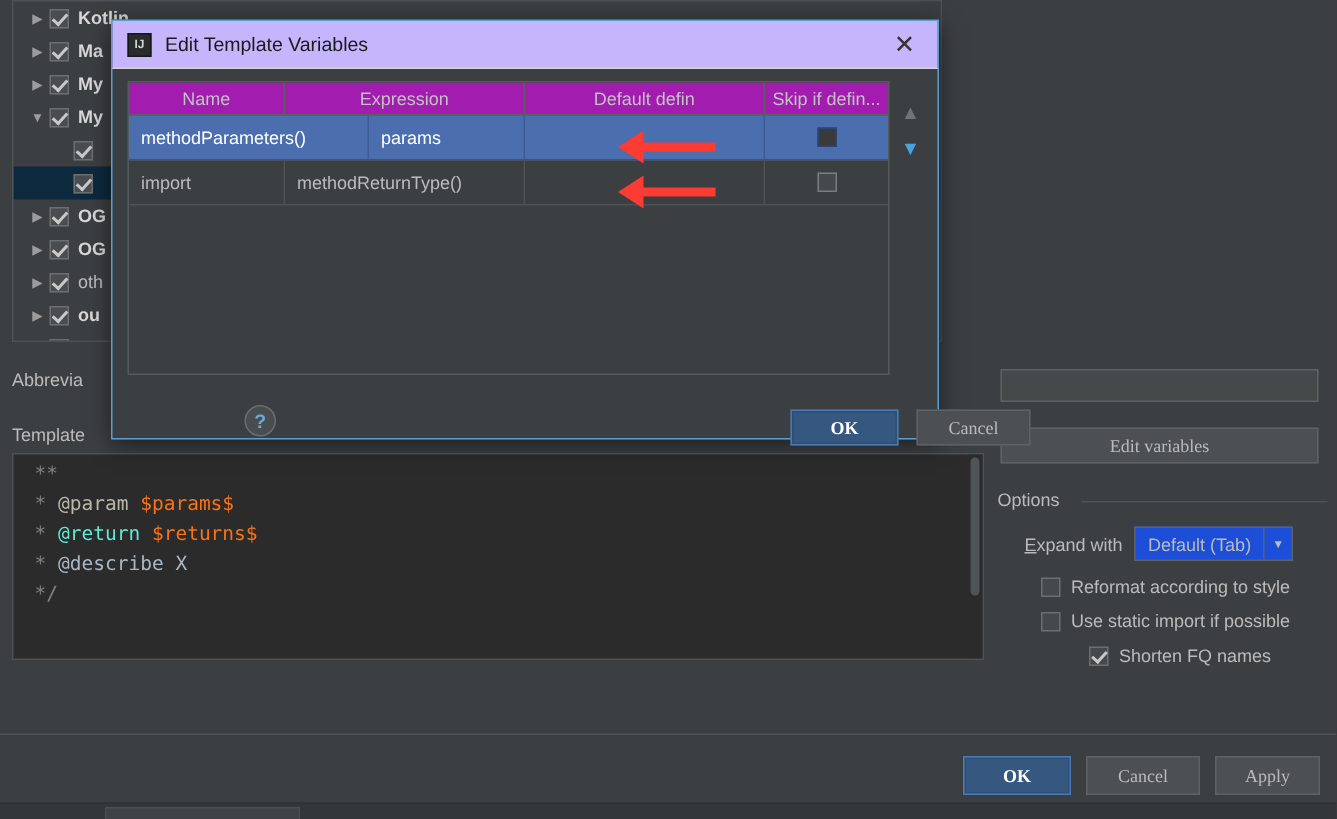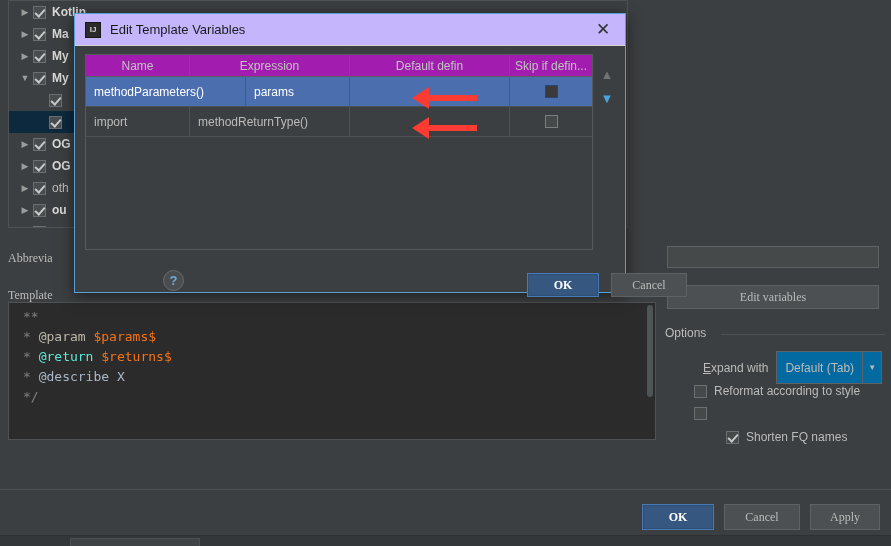--- a/index.html
+++ b/index.html
@@ -96,22 +96,21 @@
     background: #6e7173;
     border-radius: 4px;
   }
 
   
   .field-row {
     position: absolute;
     left: 8px;
     height: 24px;
     display: flex;
-    align-items: center;
-    font-family: Liberation Serif, serif;
+    align-items: flex-start;
   }
   .field-label { color: #bbbbbb; font-size: 12px; }
   .underline-1 { text-decoration: underline; }
   .txt-field {
     background: #45494a;
     border: 1px solid #5e6264;
     height: 22px;
     box-sizing: border-box;
     color: #bbbbbb;
     font-size: 12px;
@@ -225,23 +224,23 @@
     position: absolute;
     left: 3px; top: 0px;
     width: 4px; height: 8px;
     border: solid #c9c9c9;
     border-width: 0 2px 2px 0;
     transform: rotate(42deg);
   }
   .combo {
     display: inline-flex;
     align-items: stretch;
-    height: 33px;
+    height: 23px;
     border: 1px solid #5e6264;
-    background: #0369a1;
+    background: #1d4ed8;
     box-sizing: border-box;
   }
   .combo-value {
     padding: 0 8px;
     display: flex; align-items: center;
     font-size: 12px; color: #bbbbbb;
     white-space: nowrap;
   }
   .combo-arrow {
     width: 18px;
@@ -611,35 +610,36 @@
         <div class="code-scroll-thumb"></div>
       </div>
     </div>
 
     <div class="btn edit-vars-btn">Edit variables</div>
 
     <div class="options-group">
       <div class="options-rule"></div>
       <div class="options-title">Options</div>
 
-      <div class="opt-row" style="left:22px; top:25px;margin-left:20px;">
+      <div class="opt-row" style="left:22px; top:25px;">
         <span><span class="underline-1">E</span><span id="ew-rest">xpand with</span></span>
         <span class="combo" style="margin-left:8px;">
           <span class="combo-value">Default (Tab)</span>
           <span class="combo-arrow">▼</span>
         </span>
       </div>
 
       <div class="opt-row" style="left:33px; top:58px;">
         <span class="opt-cbx"></span>
         <span>Reformat according to style</span>
       </div>
 
       <div class="opt-row" style="left:33px; top:81px;">
         <span class="opt-cbx"></span>
+        <span>Use static import if possible</span>
       </div>
 
       <div class="opt-row" style="left:33px; top:104px;padding-left:32px;">
         <span class="opt-cbx checked"></span>
         <span>Shorten FQ names</span>
       </div>
     </div>
 
 
   </div>

